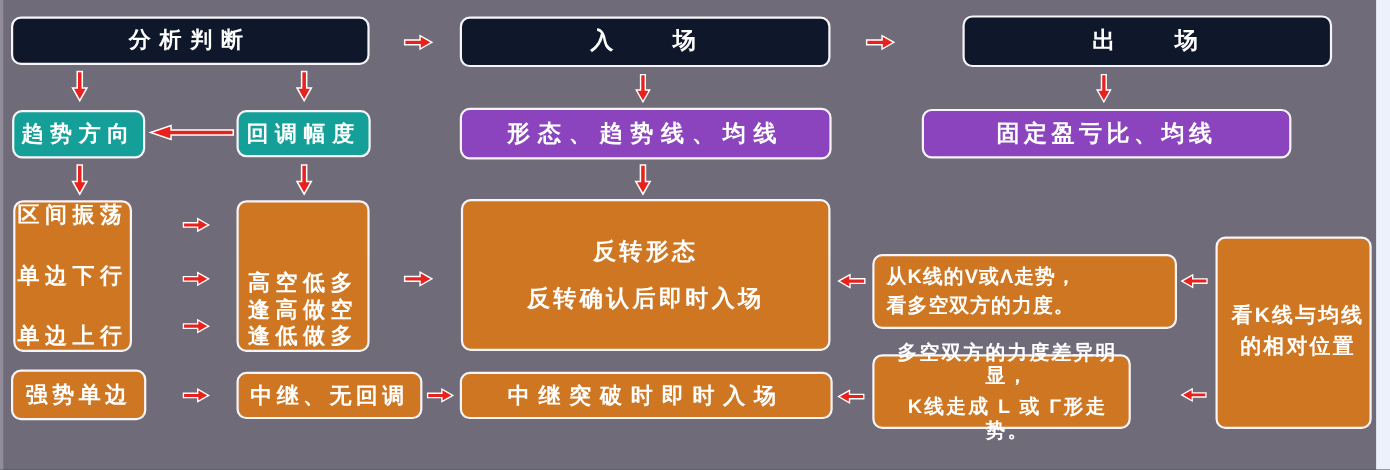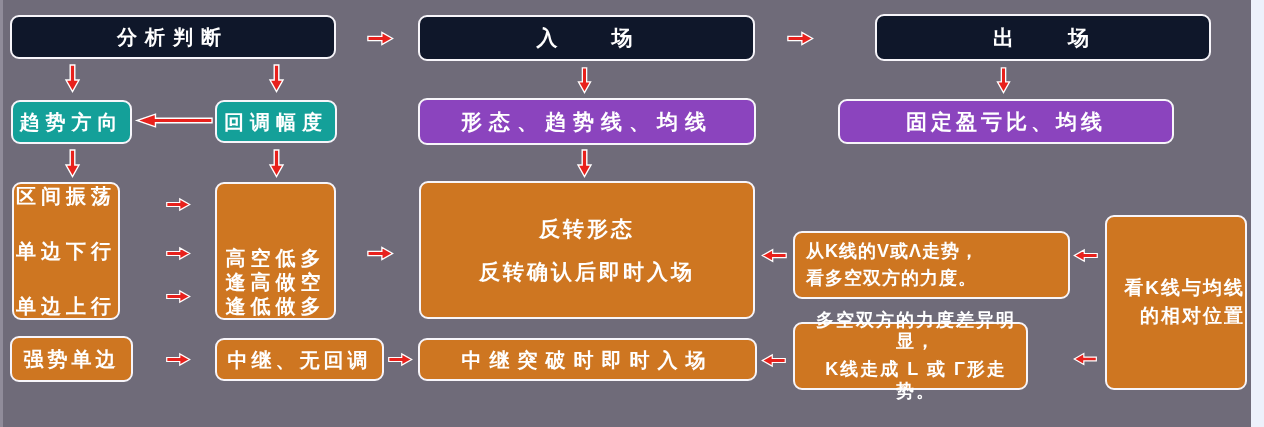--- a/index.html
+++ b/index.html
@@ -30,21 +30,21 @@
   
   .b-trend{left:11px;top:100px;width:121px;height:44px;font-size:20px;letter-spacing:6px;}
   .b-pullback{left:215px;top:100px;width:122px;height:43px;font-size:20px;letter-spacing:6px;}
   .b-entrybasis{left:418px;top:98px;width:338px;height:47px;font-size:21px;letter-spacing:7px;}
   .b-exitbasis{left:838px;top:99px;width:336px;height:45px;font-size:21px;letter-spacing:4px;}
   
   .b-market{left:12px;top:182px;width:108px;height:138px;font-size:20px;letter-spacing:5px;justify-content:space-between;}
   .b-tactics{left:215px;top:182px;width:121px;height:138px;font-size:20px;letter-spacing:5px;justify-content:flex-end;}
   .b-reversal{left:419px;top:181px;width:336px;height:138px;font-size:21px;letter-spacing:3px;gap:18px;}
   .b-vpattern{left:793px;top:218px;width:277px;height:68px;font-size:18px;letter-spacing:1px;align-items:flex-start;padding-left:11px;gap:5px;margin-top:13px;}
-  .b-kma{left:1105px;top:215px;width:142px;height:175px;font-size:19px;letter-spacing:2px;align-items:flex-end;padding-left:8px;gap:5px;}
+  .b-kma{left:1105px;top:215px;width:142px;height:175px;font-size:19px;letter-spacing:2px;align-items:center;padding-left:8px;gap:5px;}
   
   .b-strong{left:10px;top:336px;width:123px;height:46px;font-size:20px;letter-spacing:4px;}
   .b-relay{left:215px;top:338px;width:169px;height:43px;font-size:20px;letter-spacing:4px;}
   .b-relayentry{left:418px;top:338px;width:339px;height:43px;font-size:20px;letter-spacing:8px;}
   .b-forcediff{left:793px;top:322px;width:235px;height:68px;font-size:18px;letter-spacing:2px;align-items:flex-start;padding-left:11px;gap:6px;}
 
   .arrow{position:absolute;}
 </style>
 </head>
 <body>

